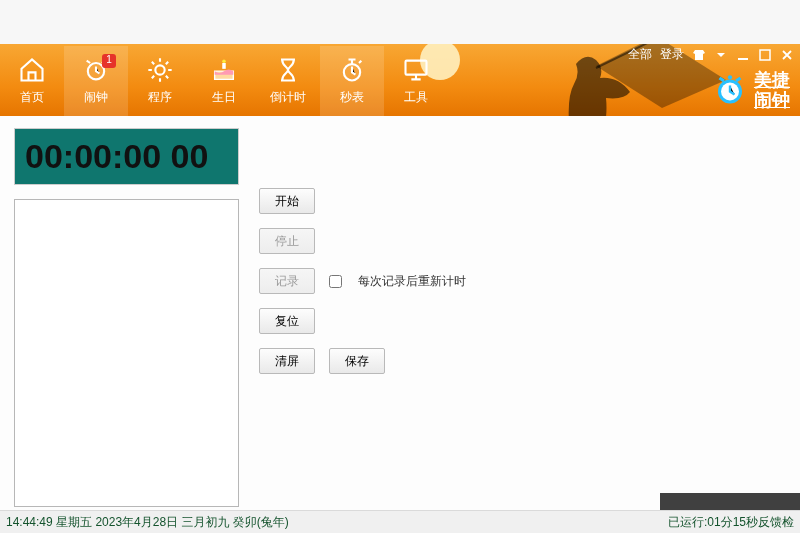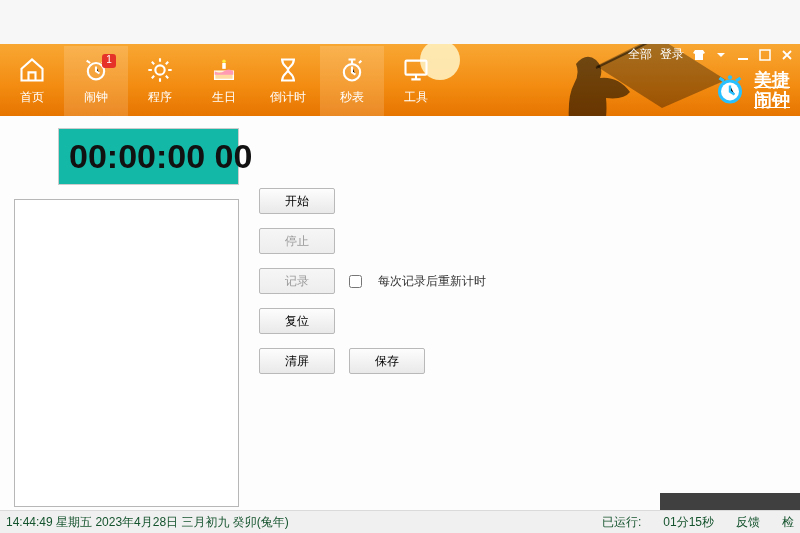--- a/index.html
+++ b/index.html
@@ -72,40 +72,39 @@
 
   .content {
     display: flex; gap: 20px;
     padding: 12px 14px 0 14px;
     height: 420px;
     background: #fdfdfd;
   }
   .left-col { width: 225px; }
   .timer-display {
     border: 1px solid #ccc;
-    background: #14b8a6;
+    background: #0f766e;
     padding: 8px 10px;
     font-family: Arial, sans-serif;
     font-size: 34px;
     font-weight: bold;
     color: #111;
     white-space: nowrap;
-    margin-left: 44px;
   }
   .log-box {
     margin-top: 14px;
     border: 1px solid #b7b7b7;
     background: #fff;
     width: 225px;
     height: 308px;
   }
   .controls { padding-top: 60px; }
   .row { display: flex; align-items: center; gap: 14px; margin-bottom: 14px; }
   .btn {
-    width: 76px; height: 26px;
+    width: 56px; height: 26px;
     background: linear-gradient(#fdfdfd, #e9e9e9);
     border: 1px solid #b9b9b9;
     border-radius: 2px;
     font-size: 12px;
     cursor: pointer;
     font-family: inherit;
   }
   .btn[disabled] {
     color: #9a9a9a;
     background: linear-gradient(#f6f6f6, #ededed);
@@ -119,21 +118,21 @@
     background: #f0f0f0;
     border-top: 1px solid #dadada;
     color: #14532d; font-size: 12px;
     display: flex; align-items: center;
     padding: 0 6px;
     position: absolute;
     bottom: 0; left: 0; right: 0;
   }
   .statusbar .left { flex: 0 0 auto; }
   .statusbar .spacer { flex: 1; }
-  .statusbar .right { display: flex; gap: 22px; align-items: flex-start; }
+  .statusbar .right { display: flex; gap: 0; align-items: flex-start; }
   .status-dark { width: 140px; height: 40px; background: #404040;
     position: absolute; right: 0; bottom: 0; }
   svg { display: block; }
 </style>
 </head>
 <body>
 
 <div class="header">
   <svg class="silhouette" viewBox="0 0 340 90" preserveAspectRatio="xMaxYMax meet">
     <g fill="rgba(0,0,0,0.55)">

